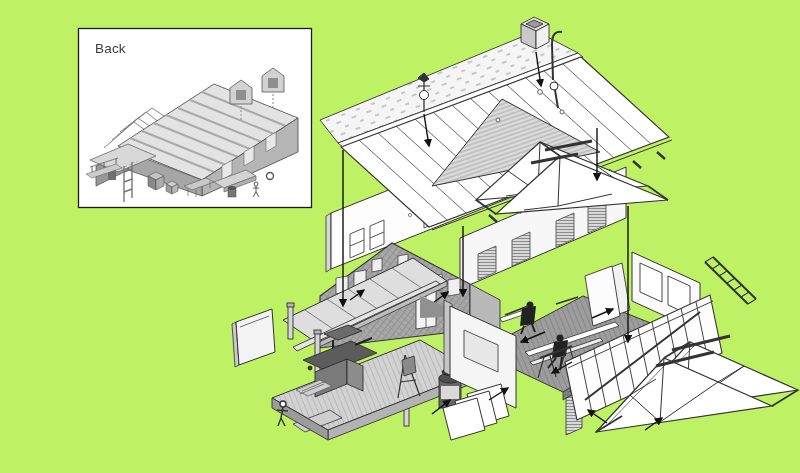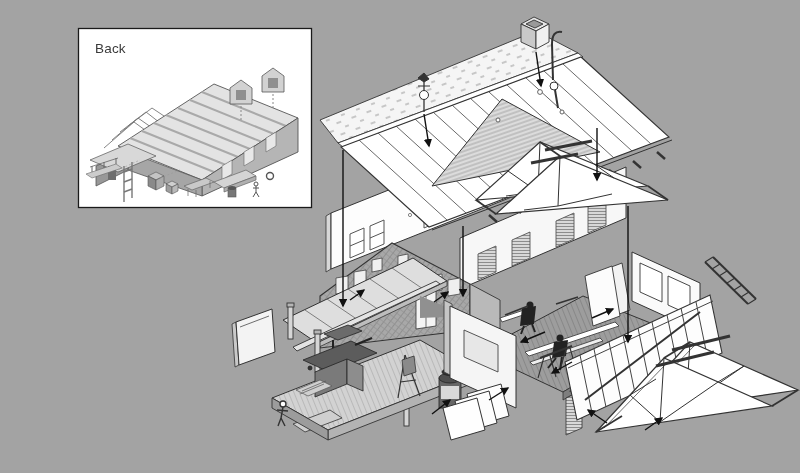--- a/index.html
+++ b/index.html
@@ -1,16 +1,16 @@
 <!DOCTYPE html>
 <html><head>
 <meta charset="utf-8">
 <style>
   html,body{margin:0;padding:0;background:#ffffff;}
-  .canvas{position:relative;width:800px;height:473px;background:#a3a3a3;overflow:hidden;
+  .canvas{position:relative;width:800px;height:473px;background:#bef264;overflow:hidden;
           font-family:"Liberation Sans", sans-serif;}
   svg{position:absolute;left:0;top:0;}
   .arrow{stroke:#111;stroke-width:1.4;fill:none;marker-end:url(#arw);}
   text.inset-label{font-size:13.5px;fill:#3a3a3a;letter-spacing:.2px;}
 </style>
 </head>
 <body>
 
 <div class="canvas">
 <svg width="800" height="473" viewBox="0 0 800 473">

